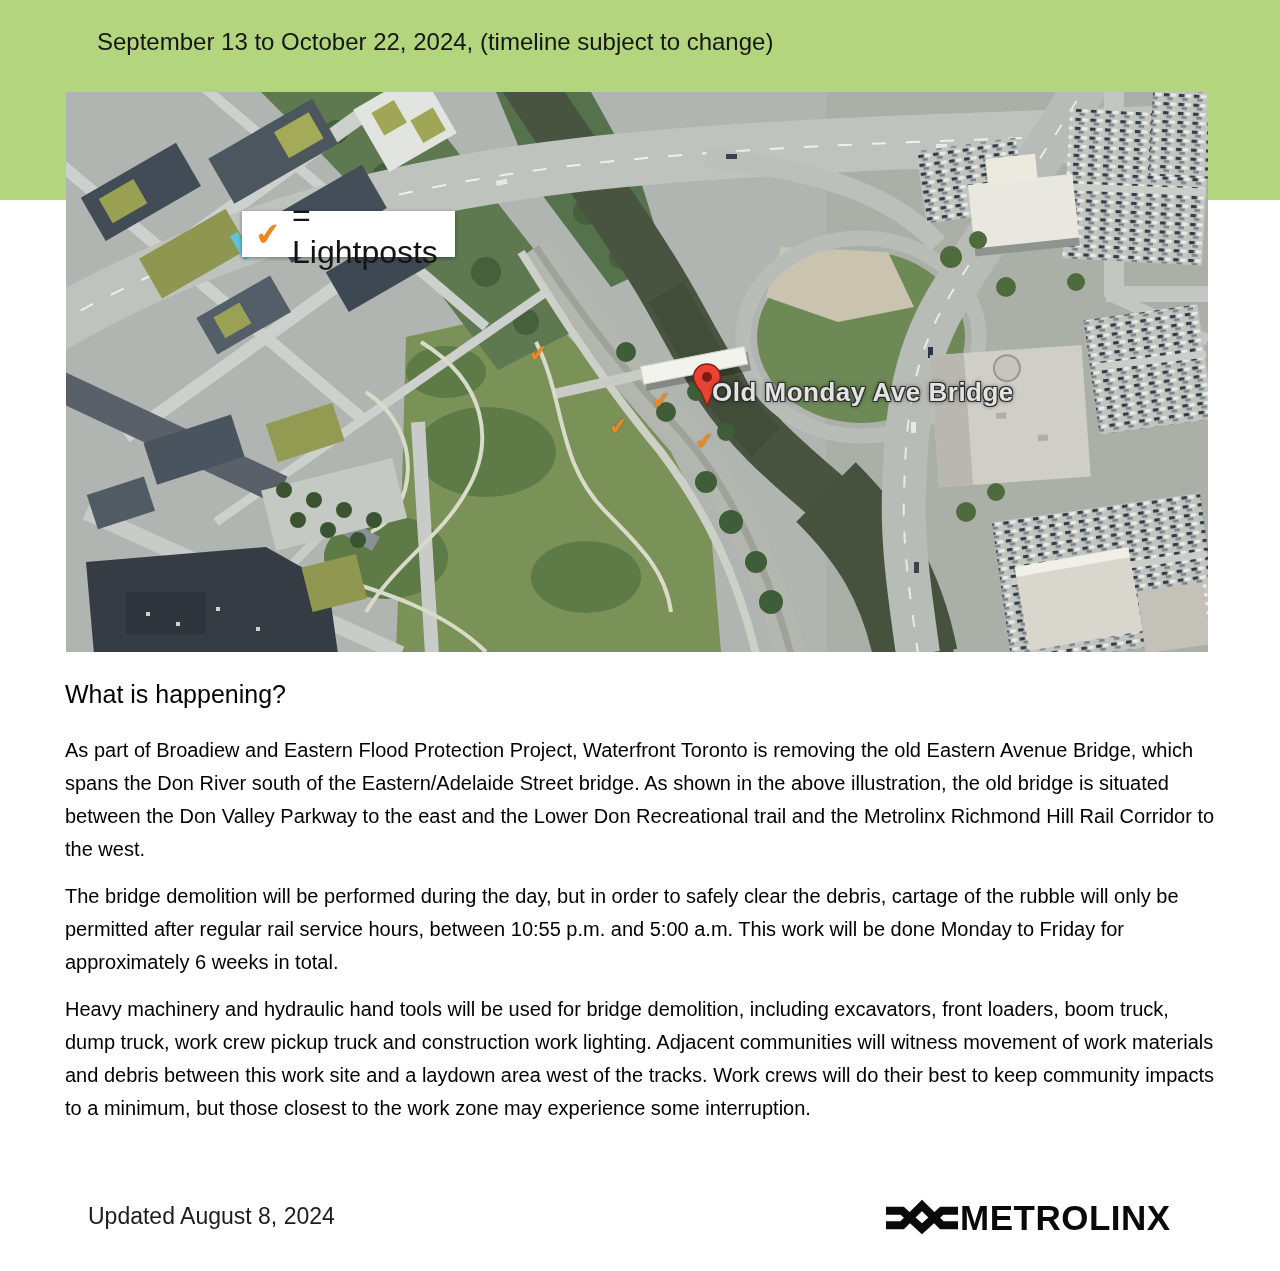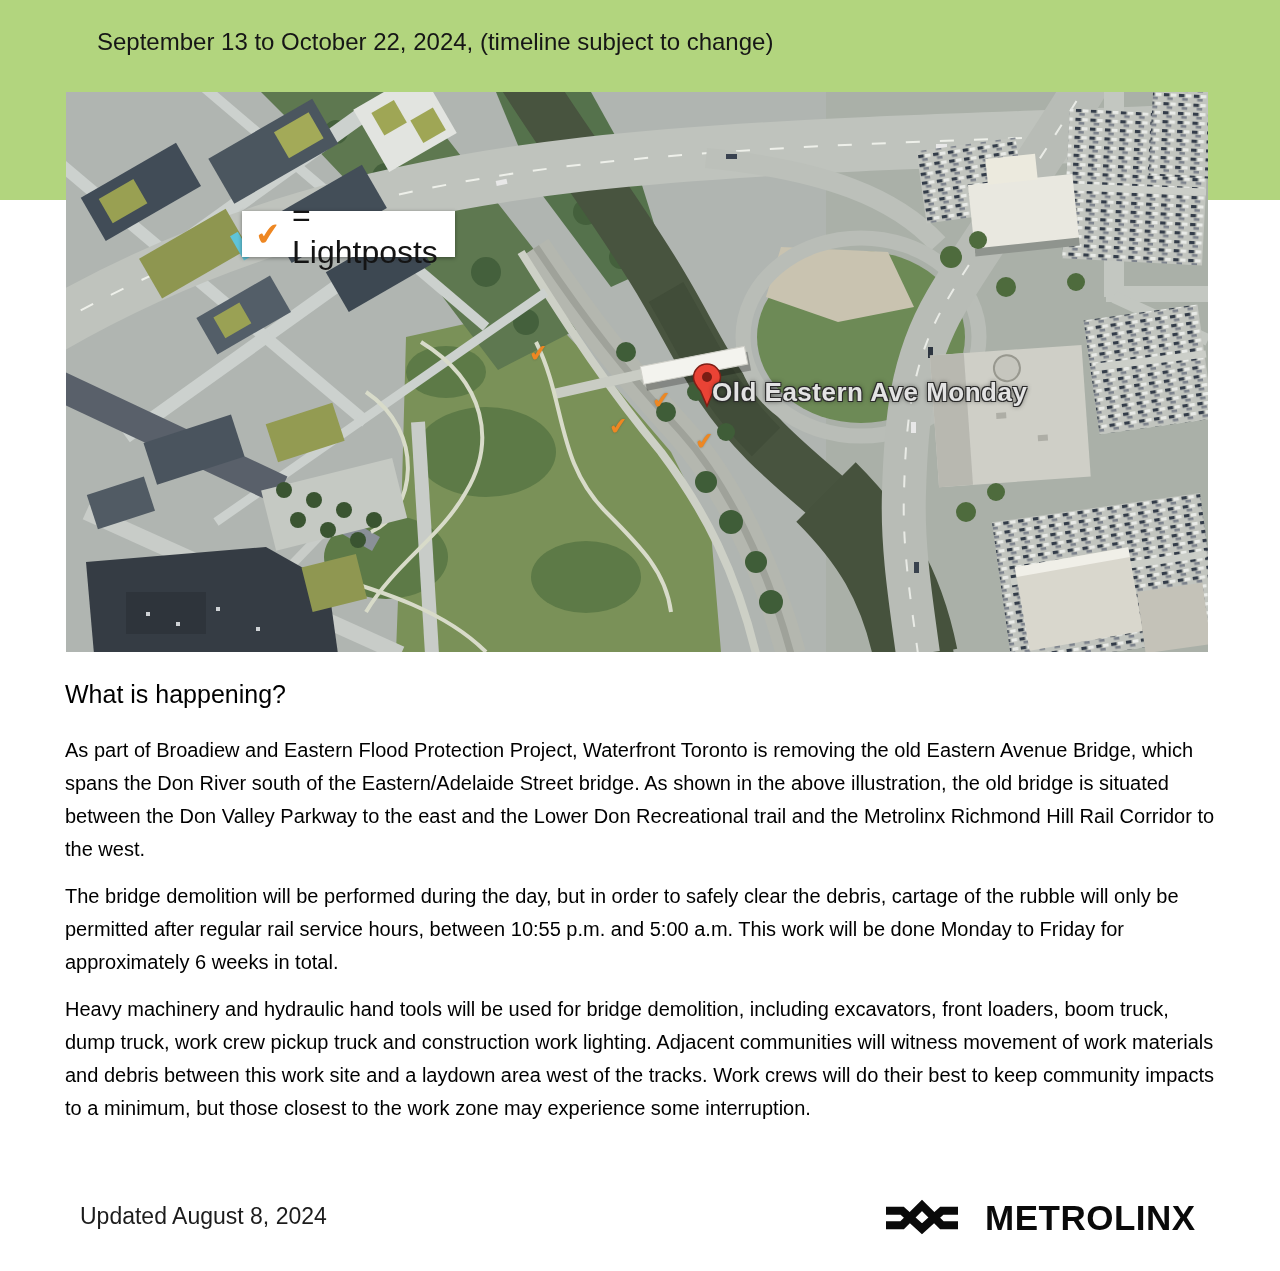--- a/index.html
+++ b/index.html
@@ -29,22 +29,22 @@
   .pin{left:626px;top:270px;width:30px;height:48px;}
   .pin-label{
     left:646px;top:285px;font-size:26px;font-weight:bold;letter-spacing:.5px;color:#e3e3e3;white-space:nowrap;
     text-shadow:-1px -1px 0 #2a2a2a,1px -1px 0 #2a2a2a,-1px 1px 0 #2a2a2a,1px 1px 0 #2a2a2a,0 0 5px rgba(0,0,0,.75);
   }
   
   .content{position:absolute;left:65px;top:680px;width:1150px;z-index:2;}
   .content h2{font-size:25px;margin:0 0 25px 0;font-weight:normal;}
   .content p{font-size:20px;line-height:33px;margin:0 0 14px 0;}
   
-  .updated{position:absolute;left:80px;top:1203px;font-size:23px;color:#1c1c1c;z-index:2;}
-  .brand{position:absolute;left:886px;top:1196px;display:flex;align-items:center;gap:27px;z-index:2;}
+  .updated{position:absolute;left:88px;top:1203px;font-size:23px;color:#1c1c1c;z-index:2;}
+  .brand{position:absolute;left:886px;top:1196px;display:flex;align-items:center;gap:2px;z-index:2;}
   .brand-word{font-size:35px;font-weight:bold;letter-spacing:.5px;color:#0a0a0a;}
 </style>
 </head>
 <body>
 
 <div class="band"></div>
 <div class="notice-title">September 13 to October 22, 2024, (timeline subject to change)</div>
 
 <div class="map">
   <svg width="1142" height="560" viewBox="0 0 1142 560">
@@ -266,21 +266,21 @@
   <span class="lp-check" style="left:463px;top:250px;">✔</span>
   <span class="lp-check" style="left:586px;top:297px;">✔</span>
   <span class="lp-check" style="left:543px;top:323px;">✔</span>
   <span class="lp-check" style="left:629px;top:338px;">✔</span>
 
   <svg class="map-overlay pin" viewBox="0 0 30 48">
     <path d="M15 2 C7.3 2 1.5 8 1.5 15.5 C1.5 21 5 25 8.5 29 L15 44 L21.5 29 C25 25 28.5 21 28.5 15.5 C28.5 8 22.7 2 15 2 Z" style="fill:var(--pin-red,#ea4335)" stroke="#7e1f16" stroke-width="1.5"></path>
     <circle cx="15" cy="15" r="5" fill="#7a1d14"></circle>
   </svg>
 
-  <span class="map-overlay pin-label">Old Eastern Ave Monday</span>
+  <span class="map-overlay pin-label">Old Monday Ave Bridge</span>
 </div>
 
 <div class="content">
   <h2>What is happening?</h2>
   <p>As part of Broadiew and Eastern Flood Protection Project, Waterfront Toronto is removing the old Eastern Avenue Bridge, which spans the Don River south of the Eastern/Adelaide Street bridge. As shown in the above illustration, the old bridge is situated between the Don Valley Parkway to the east and the Lower Don Recreational trail and the Metrolinx Richmond Hill Rail Corridor to the west.</p>
   <p>The bridge demolition will be performed during the day, but in order to safely clear the debris, cartage of the rubble will only be permitted after regular rail service hours, between 10:55 p.m. and 5:00 a.m. This work will be done Monday to Friday for approximately 6 weeks in total.</p>
   <p>Heavy machinery and hydraulic hand tools will be used for bridge demolition, including excavators, front loaders, boom truck, dump truck, work crew pickup truck and construction work lighting. Adjacent communities will witness movement of work materials and debris between this work site and a laydown area west of the tracks. Work crews will do their best to keep community impacts to a minimum, but those closest to the work zone may experience some interruption.</p>
 </div>
 
 <div class="updated">Updated August 8, 2024</div>

